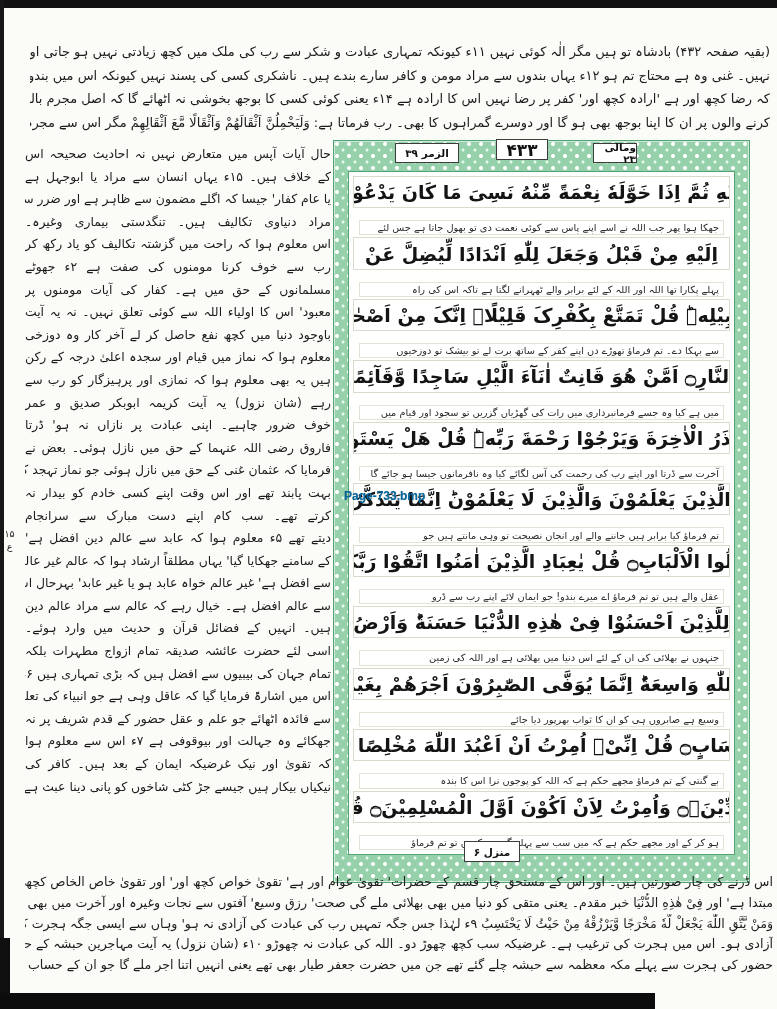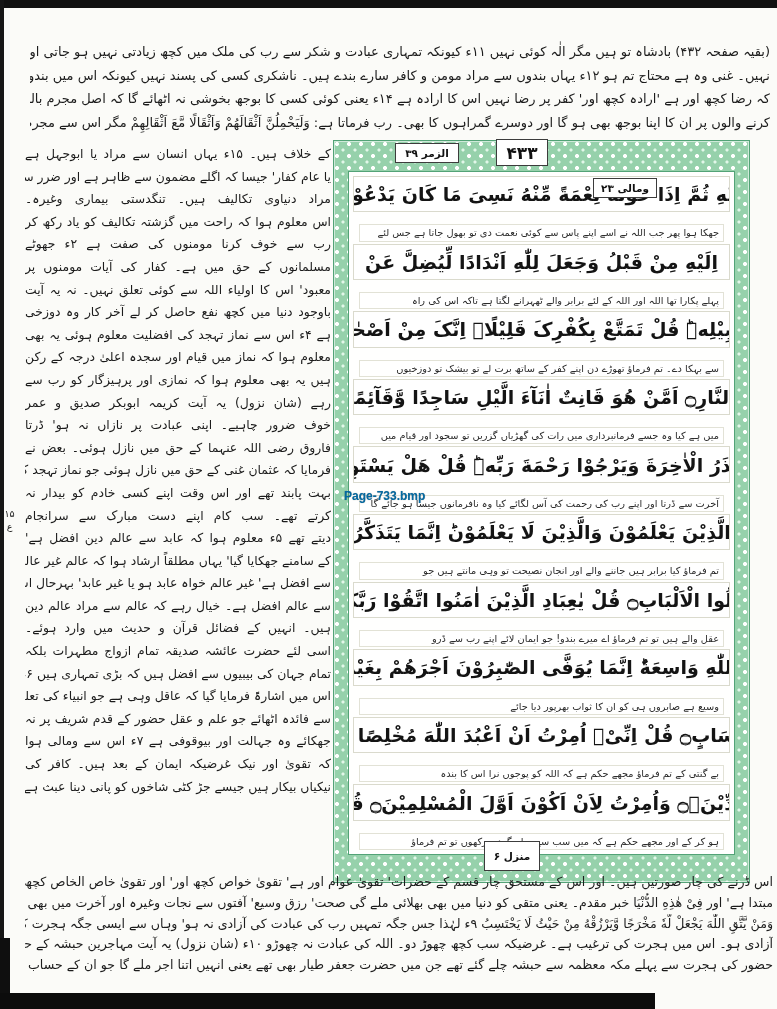--- a/index.html
+++ b/index.html
@@ -21,21 +21,21 @@
     white-space:nowrap; overflow:hidden;
   }
   .top-block    { left:30px;  top:40px;  width:740px; font-size:13px; }
   .top-block    .line { height:23.7px; line-height:23.7px; }
   .left-column  { left:25px;  top:143px; width:306px; font-size:12.4px; }
   .left-column  .line { height:22.6px; line-height:22.6px; }
   .bottom-block { left:25px;  top:872px; width:748px; font-size:12.6px; }
   .bottom-block .line { height:20.8px; line-height:20.8px; }
 
   .margin-note {
-    position:absolute; left:1px; top:507px; width:17px;
+    position:absolute; left:1px; top:527px; width:17px;
     font-size:9.5px; color:#222; text-align:center; direction:rtl; line-height:13px;
   }
 
   
   .qbox {
     position:absolute; left:333px; top:140px; width:417px; height:743px;
     padding:30px 14px 27px 14px;
     background-color:#96d1ab;
     background-image:
       radial-gradient(circle at 3px 3px, #ffffff 1.7px, rgba(255,255,255,0) 2.3px),
@@ -59,24 +59,24 @@
     flex:19; display:flex; align-items:center; justify-content:space-between;
     direction:rtl; font-size:9.8px; color:#2a2a2a;
     white-space:nowrap; overflow:hidden;
     border:1px solid #e2e2d6; margin:12px 7px 1px 7px; padding:0 4px; background:#fff;
   }
   .hdr-label {
     position:absolute; background:#fff; border:1px solid #3c3c3c;
     display:flex; align-items:center; justify-content:center;
     direction:rtl; font-weight:bold; color:#111; z-index:3;
   }
-  .lbl-juz   { left:593px; top:143px; width:64px;  height:20px; font-size:10.5px;margin-top:35px; }
-  .lbl-page  { left:496px; top:139px; width:52px;  height:27px; font-size:17px; letter-spacing:2px; }
+  .lbl-juz   { left:593px; top:143px; width:44px;  height:20px; font-size:10.5px; }
+  .lbl-page  { left:496px; top:139px; width:52px;  height:21px; font-size:17px; letter-spacing:2px; }
   .lbl-surah { left:395px; top:143px; width:64px;  height:20px; font-size:10.5px; }
-  .lbl-manzil{ left:464px; top:841px; width:56px;  height:30px; font-size:10.5px;margin-left:20px; }
+  .lbl-manzil{ left:464px; top:841px; width:56px;  height:21px; font-size:10.5px; }
 
   .watermark {
     position:absolute; left:344px; top:489px; z-index:4;
     font-family:"Liberation Sans", sans-serif; font-weight:bold; font-size:12px;
     color:#0369a1; text-shadow:0 0 1px rgba(0,0,0,.4);
   }
 </style>
 </head>
 <body>
 
@@ -90,47 +90,47 @@
   <div class="urdu-block top-block">
 
   <div class="line">(بقیہ صفحہ ۴۳۲) بادشاہ تو ہیں مگر الٰہ کوئی نہیں ۱۱ء کیونکہ تمہاری عبادت و شکر سے رب کی ملک میں کچھ زیادتی نہیں ہو جاتی اور تمہاری نافرمانی سے اس کا کچھ نقصان</div>
       <div class="line">نہیں۔ غنی وہ ہے محتاج تم ہو ۱۲ء یہاں بندوں سے مراد مومن و کافر سارے بندے ہیں۔ ناشکری کسی کی پسند نہیں کیونکہ اس میں بندوں کا نقصان ہے ۱۳ء معلوم ہوا</div>
       <div class="line">کہ رضا کچھ اور ہے 'ارادہ کچھ اور' کفر پر رضا نہیں اس کا ارادہ ہے ۱۴ء یعنی کوئی کسی کا بوجھ بخوشی نہ اٹھائے گا کہ اصل مجرم بالکل ہلکا اور بری ہو جائے۔ ورنہ گمراہ</div>
       <div class="line">کرنے والوں پر ان کا اپنا بوجھ بھی ہو گا اور دوسرے گمراہوں کا بھی۔ رب فرماتا ہے: وَلَیَحْمِلُنَّ اَثْقَالَهُمْ وَاَثْقَالًا مَّعَ اَثْقَالِهِمْ مگر اس سے مجرم بری نہ ہو جائیں گے۔ بہر</div>
     </div>
 
   <div class="urdu-block left-column">
 
+  <div class="line">حال آیات آپس میں متعارض نہیں نہ احادیث صحیحہ اس</div>
       <div class="line">کے خلاف ہیں۔ ۱۵ء یہاں انسان سے مراد یا ابوجہل ہے</div>
       <div class="line">یا عام کفار' جیسا کہ اگلے مضمون سے ظاہر ہے اور ضرر سے</div>
       <div class="line">مراد دنیاوی تکالیف ہیں۔ تنگدستی بیماری وغیرہ۔</div>
       <div class="line">اس معلوم ہوا کہ راحت میں گزشتہ تکالیف کو یاد رکھ کر</div>
       <div class="line">رب سے خوف کرنا مومنوں کی صفت ہے ۲ء جھوٹے</div>
       <div class="line">مسلمانوں کے حق میں ہے۔ کفار کی آیات مومنوں پر</div>
       <div class="line">معبود' اس کا اولیاء اللہ سے کوئی تعلق نہیں۔ نہ یہ آیت</div>
       <div class="line">باوجود دنیا میں کچھ نفع حاصل کر لے آخر کار وہ دوزخی</div>
-      <div class="line">ہے ۴ء اس سے نماز تہجد کی افضلیت معلوم ہوئی یہ بھی</div>
       <div class="line">معلوم ہوا کہ نماز میں قیام اور سجدہ اعلیٰ درجہ کے رکن</div>
       <div class="line">ہیں یہ بھی معلوم ہوا کہ نمازی اور پرہیزگار کو رب سے</div>
       <div class="line">رہے (شان نزول) یہ آیت کریمہ ابوبکر صدیق و عمر</div>
       <div class="line">خوف ضرور چاہیے۔ اپنی عبادت پر نازاں نہ ہو' ڈرتا</div>
       <div class="line">فاروق رضی اللہ عنہما کے حق میں نازل ہوئی۔ بعض نے</div>
       <div class="line">فرمایا کہ عثمان غنی کے حق میں نازل ہوئی جو نماز تہجد کے</div>
       <div class="line">بہت پابند تھے اور اس وقت اپنے کسی خادم کو بیدار نہ</div>
       <div class="line">کرتے تھے۔ سب کام اپنے دست مبارک سے سرانجام</div>
       <div class="line">دیتے تھے ۵ء معلوم ہوا کہ عابد سے عالم دین افضل ہے'</div>
       <div class="line">کے سامنے جھکایا گیا' یہاں مطلقاً ارشاد ہوا کہ عالم غیر عالم</div>
       <div class="line">سے افضل ہے' غیر عالم خواہ عابد ہو یا غیر عابد' بہرحال اس</div>
       <div class="line">سے عالم افضل ہے۔ خیال رہے کہ عالم سے مراد عالم دین</div>
       <div class="line">ہیں۔ انہیں کے فضائل قرآن و حدیث میں وارد ہوئے۔</div>
       <div class="line">اسی لئے حضرت عائشہ صدیقہ تمام ازواج مطہرات بلکہ</div>
       <div class="line">تمام جہان کی بیبیوں سے افضل ہیں کہ بڑی تمہاری ہیں ۶ء</div>
       <div class="line">اس میں اشارۃً فرمایا گیا کہ عاقل وہی ہے جو انبیاء کی تعلیم</div>
       <div class="line">سے فائدہ اٹھائے جو علم و عقل حضور کے قدم شریف پر نہ</div>
-      <div class="line">جھکائے وہ جہالت اور بیوقوفی ہے ۷ء اس سے ومالی ہوا</div>
+      <div class="line">جھکائے وہ جہالت اور بیوقوفی ہے ۷ء اس سے معلوم ہوا</div>
       <div class="line">کہ تقویٰ اور نیک غرضیکہ ایمان کے بعد ہیں۔ کافر کی</div>
       <div class="line">نیکیاں بیکار ہیں جیسے جڑ کٹی شاخوں کو پانی دینا عبث ہے۔</div>
     </div>
 
   <div class="margin-note">
     <div>۱۵</div>
     <div>ع</div>
   </div>
 
   <div class="qbox">
@@ -164,20 +164,24 @@
         <div class="qrow">
           <div class="q-ar">الَّذِیْنَ یَعْلَمُوْنَ وَالَّذِیْنَ لَا یَعْلَمُوْنَؕ اِنَّمَا یَتَذَکَّرُ</div>
           <div class="q-ur">تم فرماؤ کیا برابر ہیں جاننے والے اور انجان نصیحت تو وہی مانتے ہیں جو</div>
         </div>
 
         <div class="qrow">
           <div class="q-ar">اُولُوا الْاَلْبَابِ۝ قُلْ یٰعِبَادِ الَّذِیْنَ اٰمَنُوا اتَّقُوْا رَبَّکُمْؕ</div>
           <div class="q-ur">عقل والے ہیں تو تم فرماؤ اے میرے بندو! جو ایمان لائے اپنے رب سے ڈرو</div>
         </div>
 
+        <div class="qrow">
+          <div class="q-ar">لِلَّذِیْنَ اَحْسَنُوْا فِیْ هٰذِهِ الدُّنْیَا حَسَنَةٌؕ وَاَرْضُ</div>
+          <div class="q-ur">جنہوں نے بھلائی کی ان کے لئے اس دنیا میں بھلائی ہے اور اللہ کی زمین</div>
+        </div>
 
         <div class="qrow">
           <div class="q-ar">اللّٰهِ وَاسِعَةٌؕ اِنَّمَا یُوَفَّی الصّٰبِرُوْنَ اَجْرَهُمْ بِغَیْرِ</div>
           <div class="q-ur">وسیع ہے صابروں ہی کو ان کا ثواب بھرپور دیا جائے</div>
         </div>
 
         <div class="qrow">
           <div class="q-ar">حِسَابٍ۝ قُلْ اِنِّیْۤ اُمِرْتُ اَنْ اَعْبُدَ اللّٰهَ مُخْلِصًا لَّهُ</div>
           <div class="q-ur">بے گنتی کے تم فرماؤ مجھے حکم ہے کہ اللہ کو پوجوں نرا اس کا بندہ</div>
         </div>

